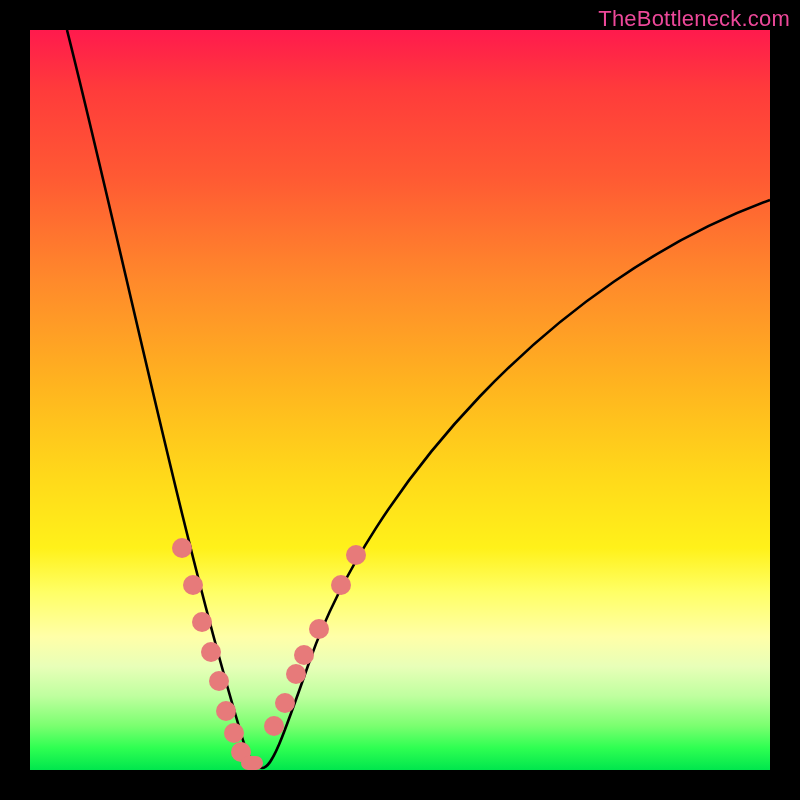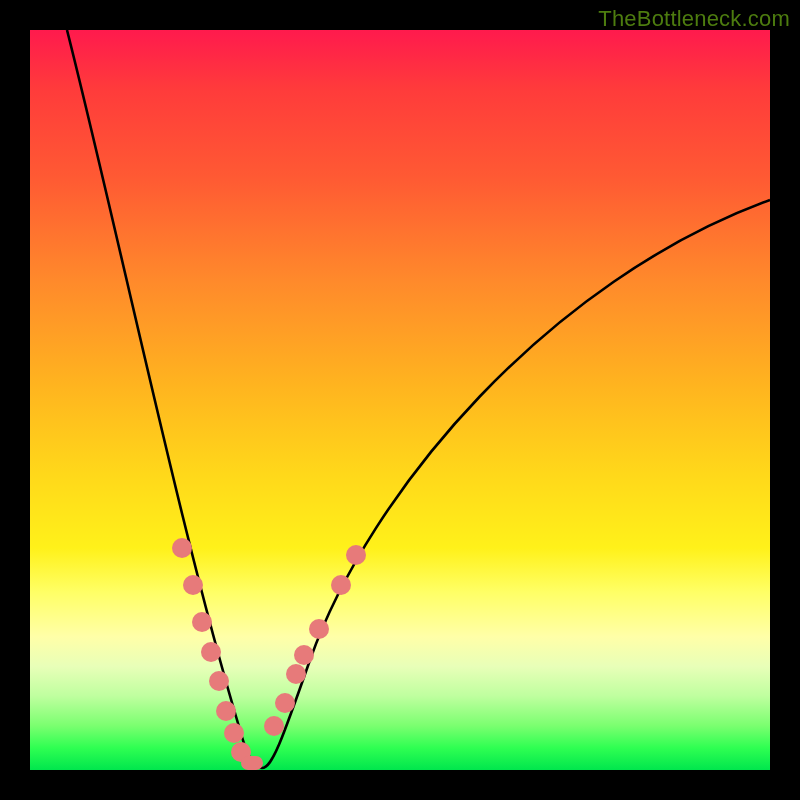--- a/index.html
+++ b/index.html
@@ -38,21 +38,21 @@
       #bfff9f 90%,
       #7bff70 94%,
       #2fff52 97%,
       #00e64d 100%
     );
   }
   .watermark {
     position: absolute;
     top: 6px;
     right: 10px;
-    color: #4d7c0f;
+    color: #ec4899;
     font-size: 22px;
     font-weight: 400;
     letter-spacing: 0.2px;
     user-select: none;
   }
   svg.curve {
     position: absolute;
     left: 0;
     top: 0;
     width: 740px;

